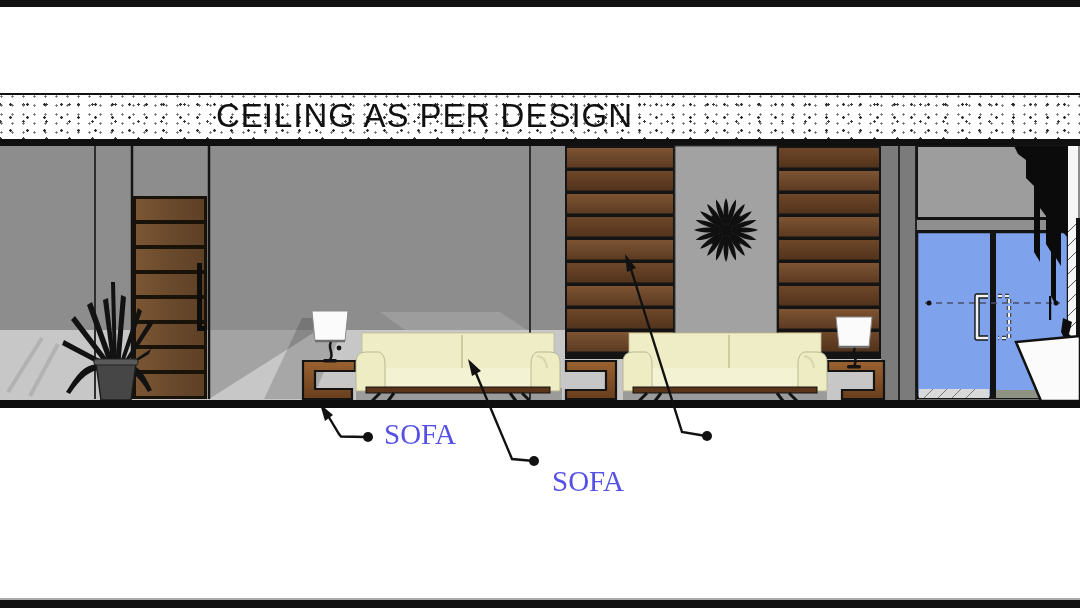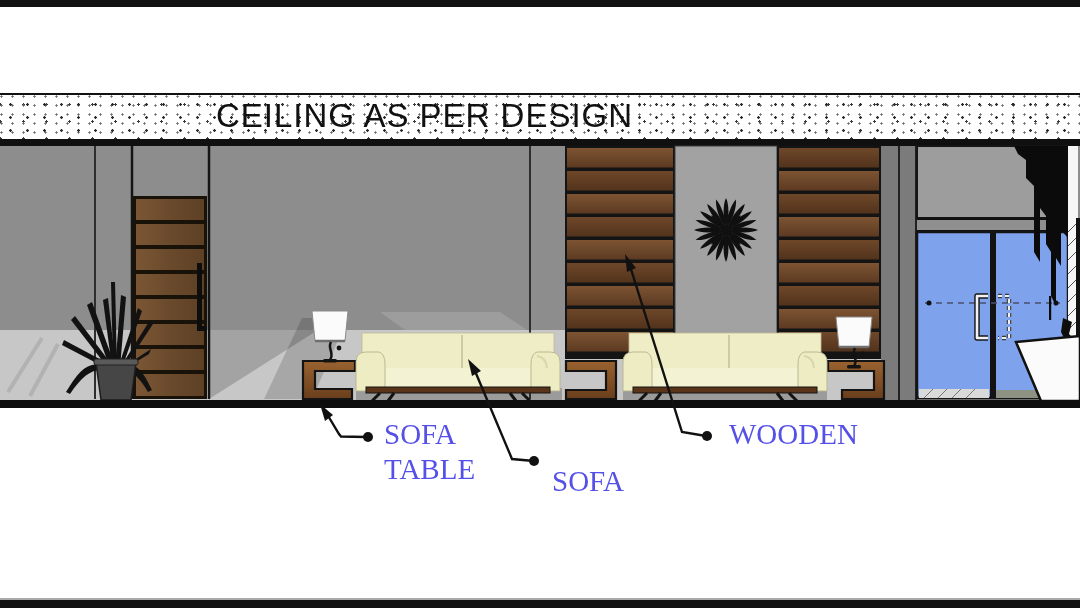--- a/index.html
+++ b/index.html
@@ -275,24 +275,22 @@
       <polyline points="475,371 512,459 534,461"></polyline>
       <circle cx="534" cy="461" r="5" fill="#111" stroke="none"></circle>
       <polygon points="625,254 636,268 627,272" fill="#111" stroke="none"></polygon>
       <polyline points="630,266 682,432 706,436"></polyline>
       <circle cx="707" cy="436" r="5" fill="#111" stroke="none"></circle>
     </g>
   </svg>
 
   <div class="lbl" style="left:384px;top:417px;">
     <span style="display:block">SOFA</span>
-    <span style="display:block">TABLE</span>
   </div>
   <div class="lbl" style="left:552px;top:464px;">
     <span style="display:block">SOFA</span>
   </div>
   <div class="lbl" style="left:729px;top:417px;">
-    <span style="display:block">WOODEN</span>
   </div>
 
   <div class="bottom-rule"></div>
   <div class="bottom-bar"></div>
 </div>
 
 </body></html>

